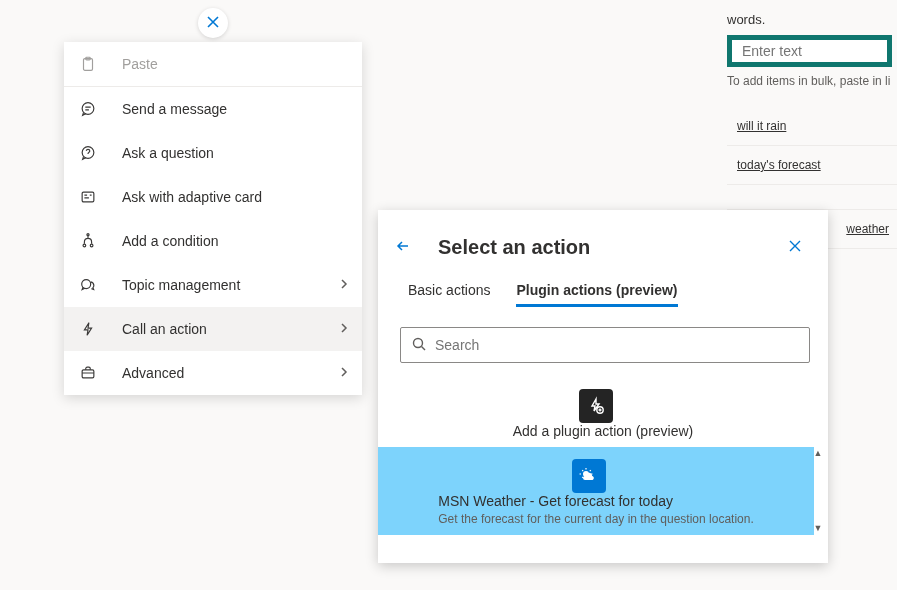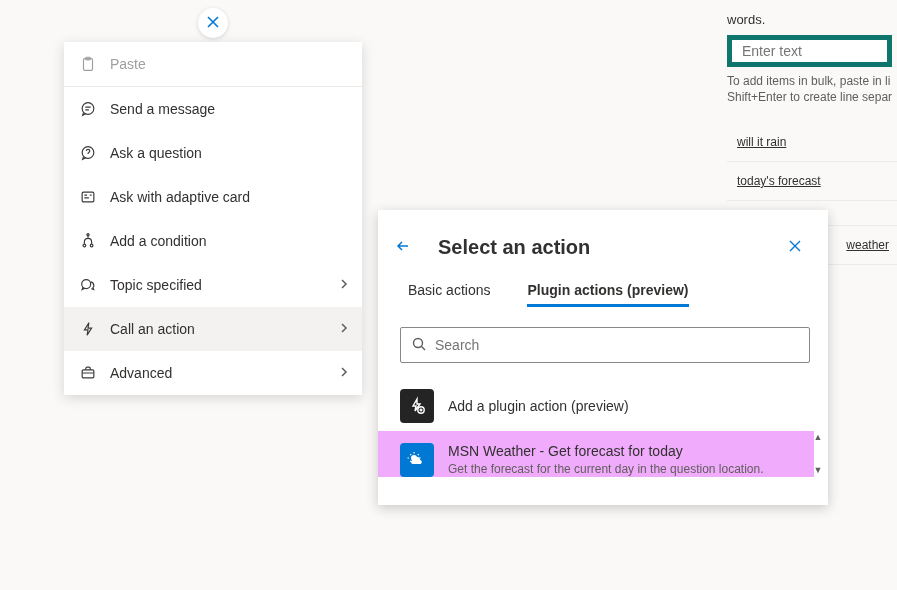--- a/index.html
+++ b/index.html
@@ -53,21 +53,21 @@
       flex-shrink: 0;
       display: flex;
       align-items: center;
       justify-content: center;
       color: #3b3a39;
     }
     .menu-item .icon svg { width: 18px; height: 18px; }
     .menu-item.disabled { color: #a19f9d; cursor: default; }
     .menu-item.disabled .icon { color: #a19f9d; }
     .menu-item .label {
-      margin-left: 12px;
+      margin-left: 24px;
       font-size: 14px;
     }
     .menu-item .chevron {
       position: absolute;
       right: 12px;
       color: #605e5c;
     }
     .menu-item .chevron svg { width: 12px; height: 12px; }
     .menu-sep {
       height: 1px;
@@ -113,21 +113,21 @@
       align-items: center;
       justify-content: center;
       color: #0078d4;
       cursor: pointer;
     }
     .panel-close svg { width: 14px; height: 14px; }
 
     .tabs {
       display: flex;
       padding: 0 30px;
-      gap: 37px;
+      gap: 26px;
       margin-bottom: 20px;
     }
     .tab {
       font-size: 14px;
       padding-bottom: 6px;
       cursor: pointer;
       color: #323130;
     }
     .tab.active {
       font-weight: 600;
@@ -159,20 +159,21 @@
       flex: 1;
       background: transparent;
       color: #605e5c;
     }
 
     .action-row {
       display: flex;
       align-items: center;
       padding: 8px 22px;
       cursor: pointer;
+      flex-direction: column;
     }
     .plugin-icon {
       width: 34px;
       height: 34px;
       border-radius: 4px;
       display: flex;
       align-items: center;
       justify-content: center;
       flex-shrink: 0;
       margin-right: 14px;
@@ -181,24 +182,24 @@
     .plugin-icon.dark { background: #242424; color: #fff; }
     .plugin-icon.blue { background: #0078d4; color: #fff; }
     .action-row .atitle { font-size: 14px; color: #323130; }
     .action-row .adesc { font-size: 12px; color: #605e5c; margin-top: 2px; line-height: 1.35; }
 
     .action-list {
       padding: 0 14px 0 0;
       position: relative;
     }
     .action-list .action-row.highlight {
-      background: #f0abfc;
-      align-items: flex-end;
+      background: #7dd3fc;
+      align-items: center;
       padding-top: 12px;
-      padding-bottom: 0;
+      padding-bottom: 8px;
     }
     .scroll-arrows {
       position: absolute;
       right: 4px;
       top: 2px;
       bottom: 2px;
       width: 12px;
       display: flex;
       flex-direction: column;
       justify-content: space-between;
@@ -259,21 +260,20 @@
     <svg viewBox="0 0 16 16" fill="none" stroke="#0078d4" stroke-width="1.6">
       <path d="M3 3 L13 13 M13 3 L3 13"></path>
     </svg>
   </span>
 </div>
 
 <div class="right-col">
   <div class="right-small">words.</div>
   <input class="right-input" type="text" placeholder="Enter text" style="">
   <div class="right-help">To add items in bulk, paste in li</div>
-  <div class="right-help" style="margin-top:0">Shift+Enter to create line separ</div>
   <div class="trigger-list">
     <div class="trigger-item">will it rain</div>
     <div class="trigger-item">today's forecast</div>
     <div class="trigger-item"></div>
     <div class="trigger-item" style="text-align:right;padding-right:8px">weather</div>
   </div>
 </div>
 
 <div class="context-menu">
   <div class="menu-item disabled">
@@ -327,21 +327,21 @@
     <span class="label">Add a condition</span>
   </div>
   <div class="menu-item">
     <span class="icon">
       <svg viewBox="0 0 20 20" fill="none" stroke="currentColor" stroke-width="1.3">
           <circle cx="8" cy="9" r="5"></circle>
           <path d="M4.5 12.5 L3.5 15 L6.5 13.5"></path>
           <path d="M13 6.5c2 .5 3.5 2 3.5 4 0 1-.4 1.8-1 2.5l.8 2-2.5-1"></path>
         </svg>
     </span>
-    <span class="label">Topic specified</span>
+    <span class="label">Topic management</span>
     <span class="chevron">
       <svg viewBox="0 0 12 12" fill="none" stroke="currentColor" stroke-width="1.5">
           <path d="M4 2l4 4-4 4"></path>
         </svg>
     </span>
   </div>
   <div class="menu-item selected">
     <span class="icon">
       <svg viewBox="0 0 20 20" fill="none" stroke="currentColor" stroke-width="1.3">
           <path d="M11 3 L6 11 H10 L9 17 L14 9 H10 Z"></path>

